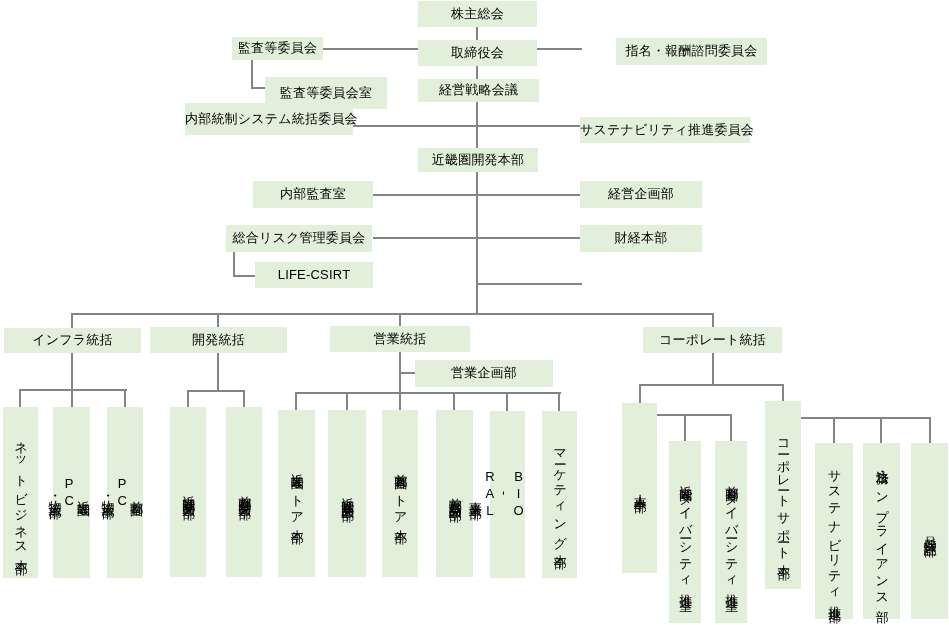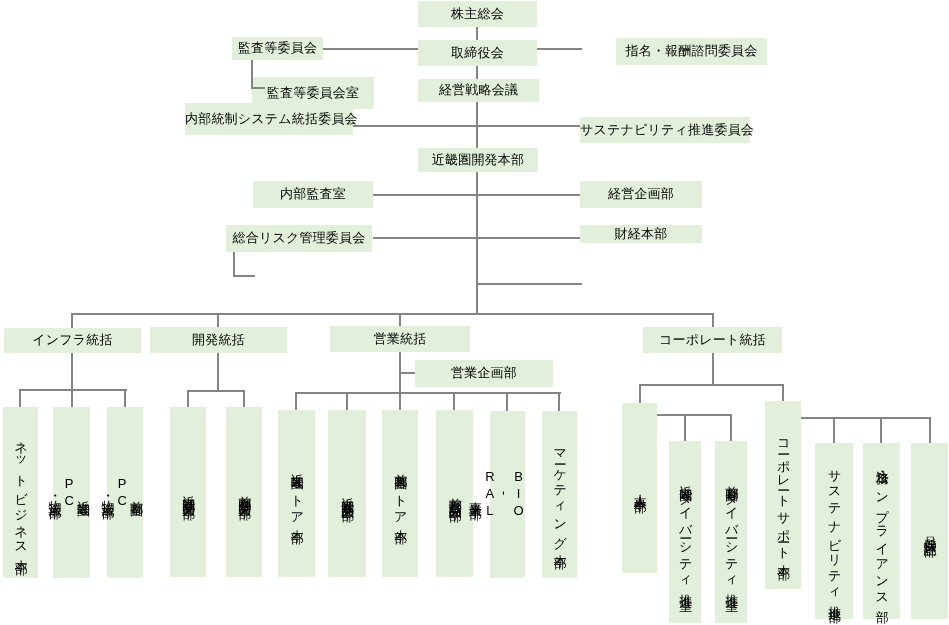--- a/index.html
+++ b/index.html
@@ -13,30 +13,31 @@
   .line{position:absolute;background:var(--line,#848484);}
 </style>
 </head>
 <body>
 
 <div class="canvas">
 
   <div class="hbox" style="left:418px;top:1px;width:119px;height:26px">株主総会</div>
   <div class="hbox" style="left:418px;top:40px;width:119px;height:26px">取締役会</div>
   <div class="hbox" style="left:232px;top:37px;width:91px;height:23px">監査等委員会</div>
-  <div class="hbox" style="left:252px;top:77px;width:122px;height:32px">監査等委員会室</div>
+  <div class="hbox" style="left:265px;top:77px;width:122px;height:32px">監査等委員会室</div>
   <div class="hbox" style="left:616px;top:38px;width:151px;height:27px">指名・報酬諮問委員会</div>
   <div class="hbox" style="left:418px;top:79px;width:121px;height:23px">経営戦略会議</div>
   <div class="hbox" style="left:185px;top:103px;width:168px;height:32px">内部統制システム統括委員会</div>
   <div class="hbox" style="left:580px;top:117px;width:170px;height:26px">サステナビリティ推進委員会</div>
   <div class="hbox" style="left:418px;top:148px;width:120px;height:24px">近畿圏開発本部</div>
   <div class="hbox" style="left:253px;top:181px;width:120px;height:27px">内部監査室</div>
   <div class="hbox" style="left:580px;top:181px;width:122px;height:27px">経営企画部</div>
   <div class="hbox" style="left:226px;top:225px;width:146px;height:27px">総合リスク管理委員会</div>
-  <div class="hbox" style="left:580px;top:225px;width:122px;height:18px">財経本部</div>
+  <div class="hbox" style="left:255px;top:262px;width:118px;height:26px">LIFE-CSIRT</div>
+  <div class="hbox" style="left:580px;top:225px;width:122px;height:27px">財経本部</div>
 
   <div class="hbox" style="left:4px;top:328px;width:137px;height:25px">インフラ統括</div>
   <div class="hbox" style="left:150px;top:327px;width:137px;height:26px">開発統括</div>
   <div class="hbox" style="left:330px;top:326px;width:140px;height:26px">営業統括</div>
   <div class="hbox" style="left:643px;top:327px;width:139px;height:26px">コーポレート統括</div>
   <div class="hbox" style="left:415px;top:360px;width:138px;height:27px">営業企画部</div>
 
   <div class="vbox" style="left:3px;top:407px;width:35px;height:171px">ネットビジネス本部</div>
   <div class="vbox" style="left:53px;top:407px;width:37px;height:171px">近畿圏<span class="up">PC</span>・物流本部</div>
   <div class="vbox" style="left:107px;top:407px;width:36px;height:171px">首都圏<span class="up">PC</span>・物流本部</div>

